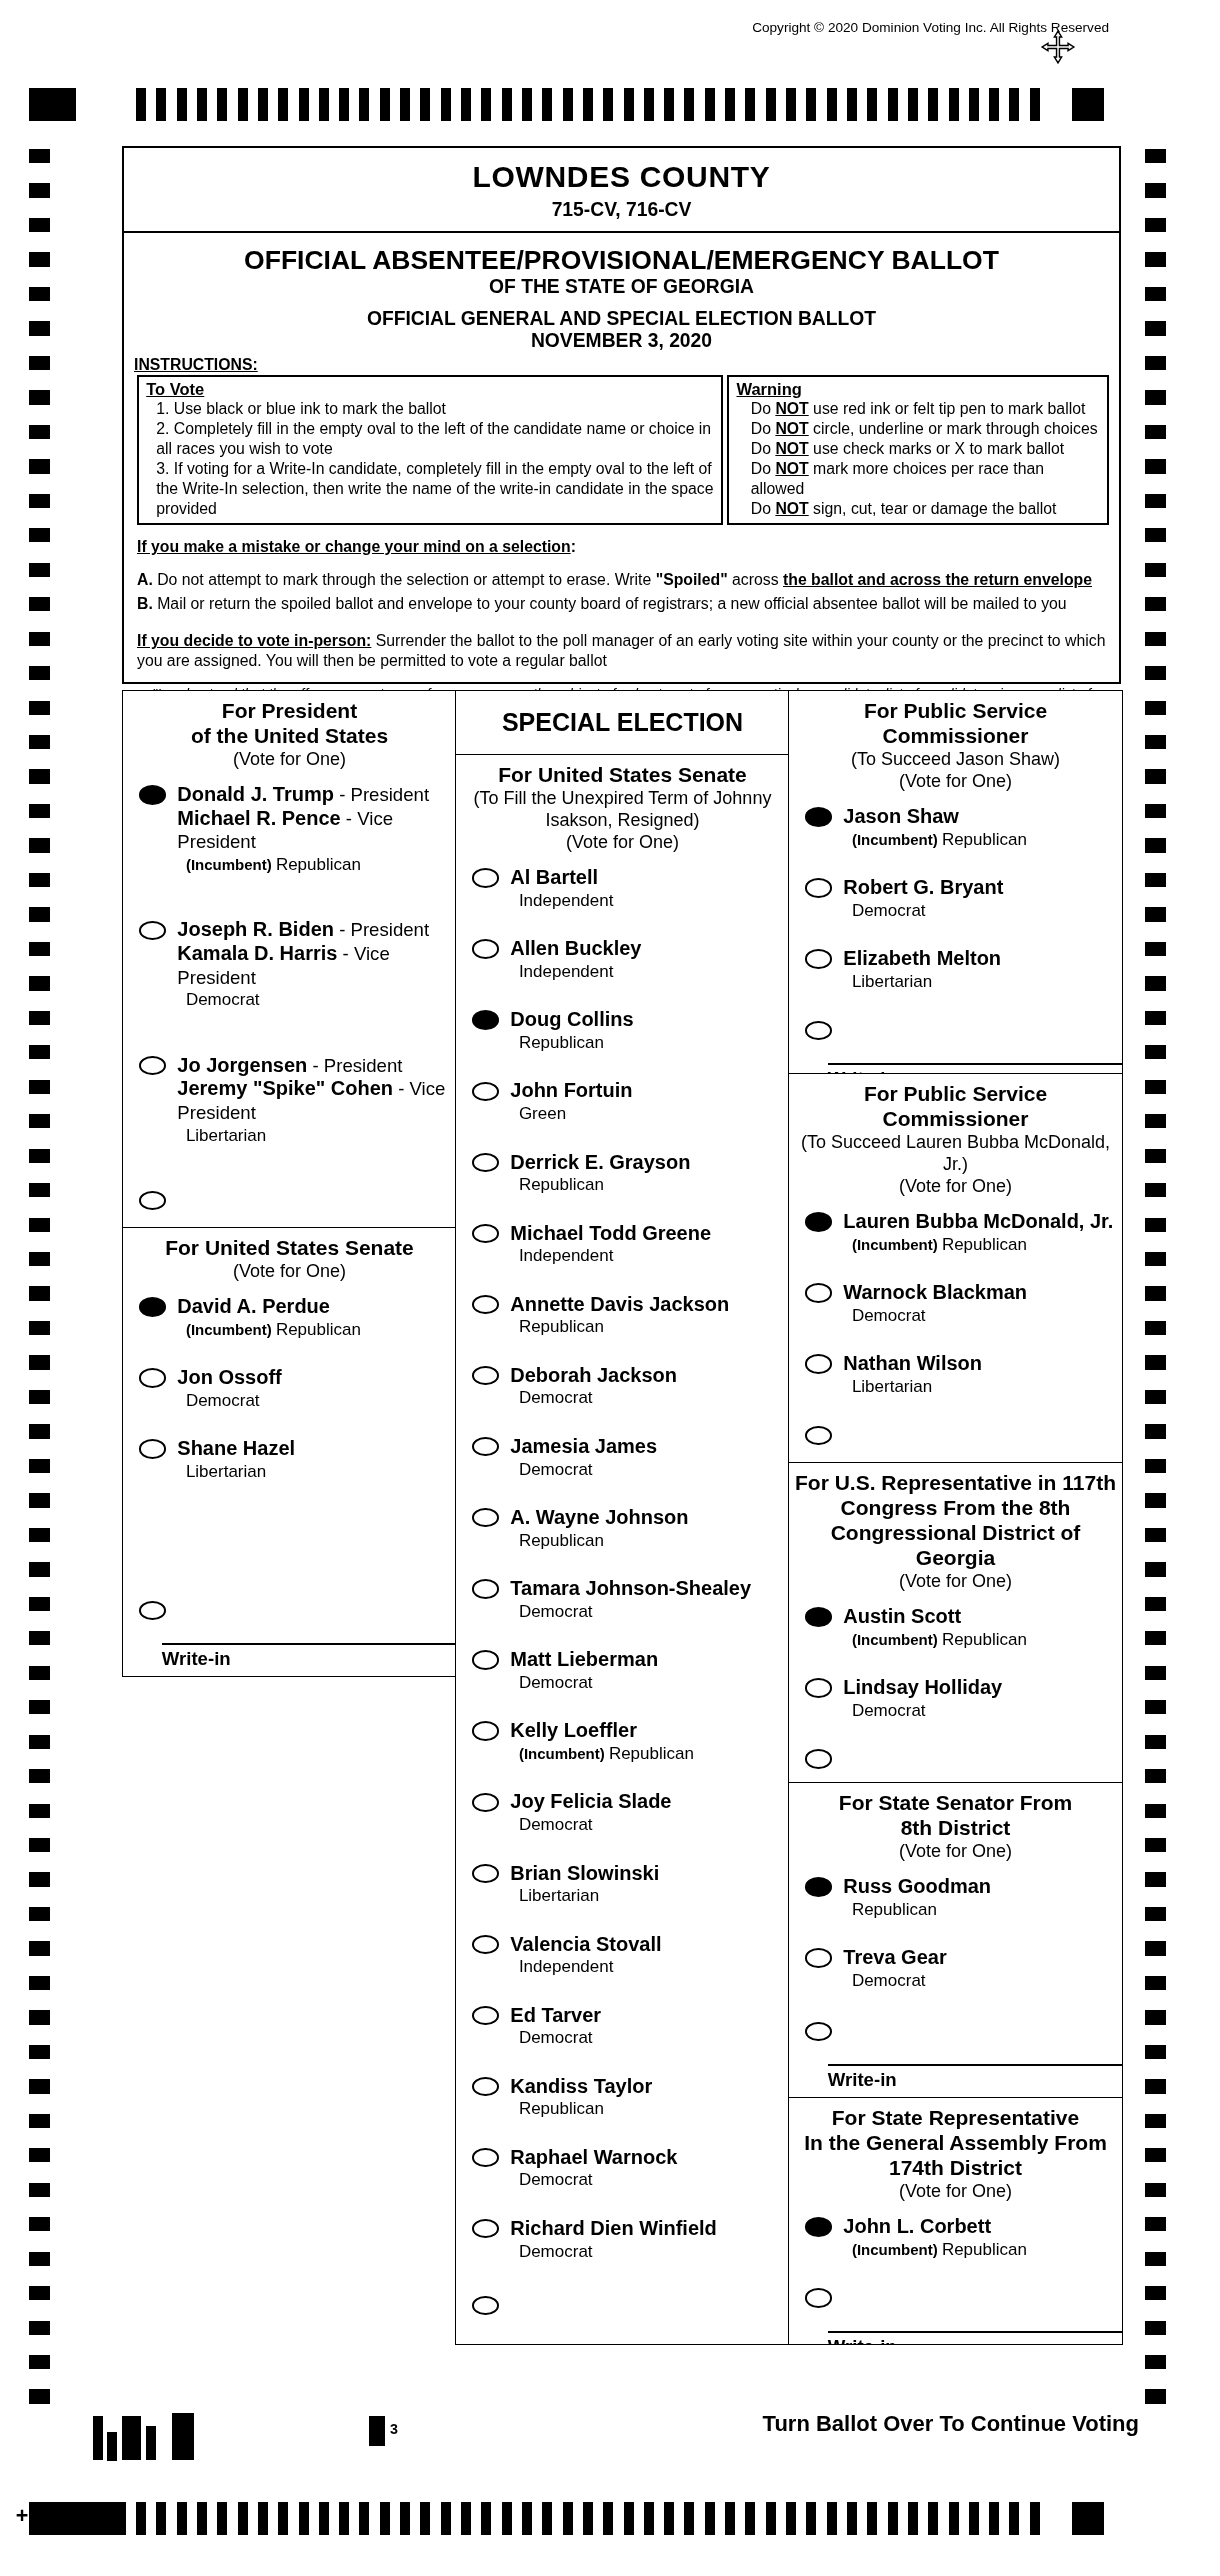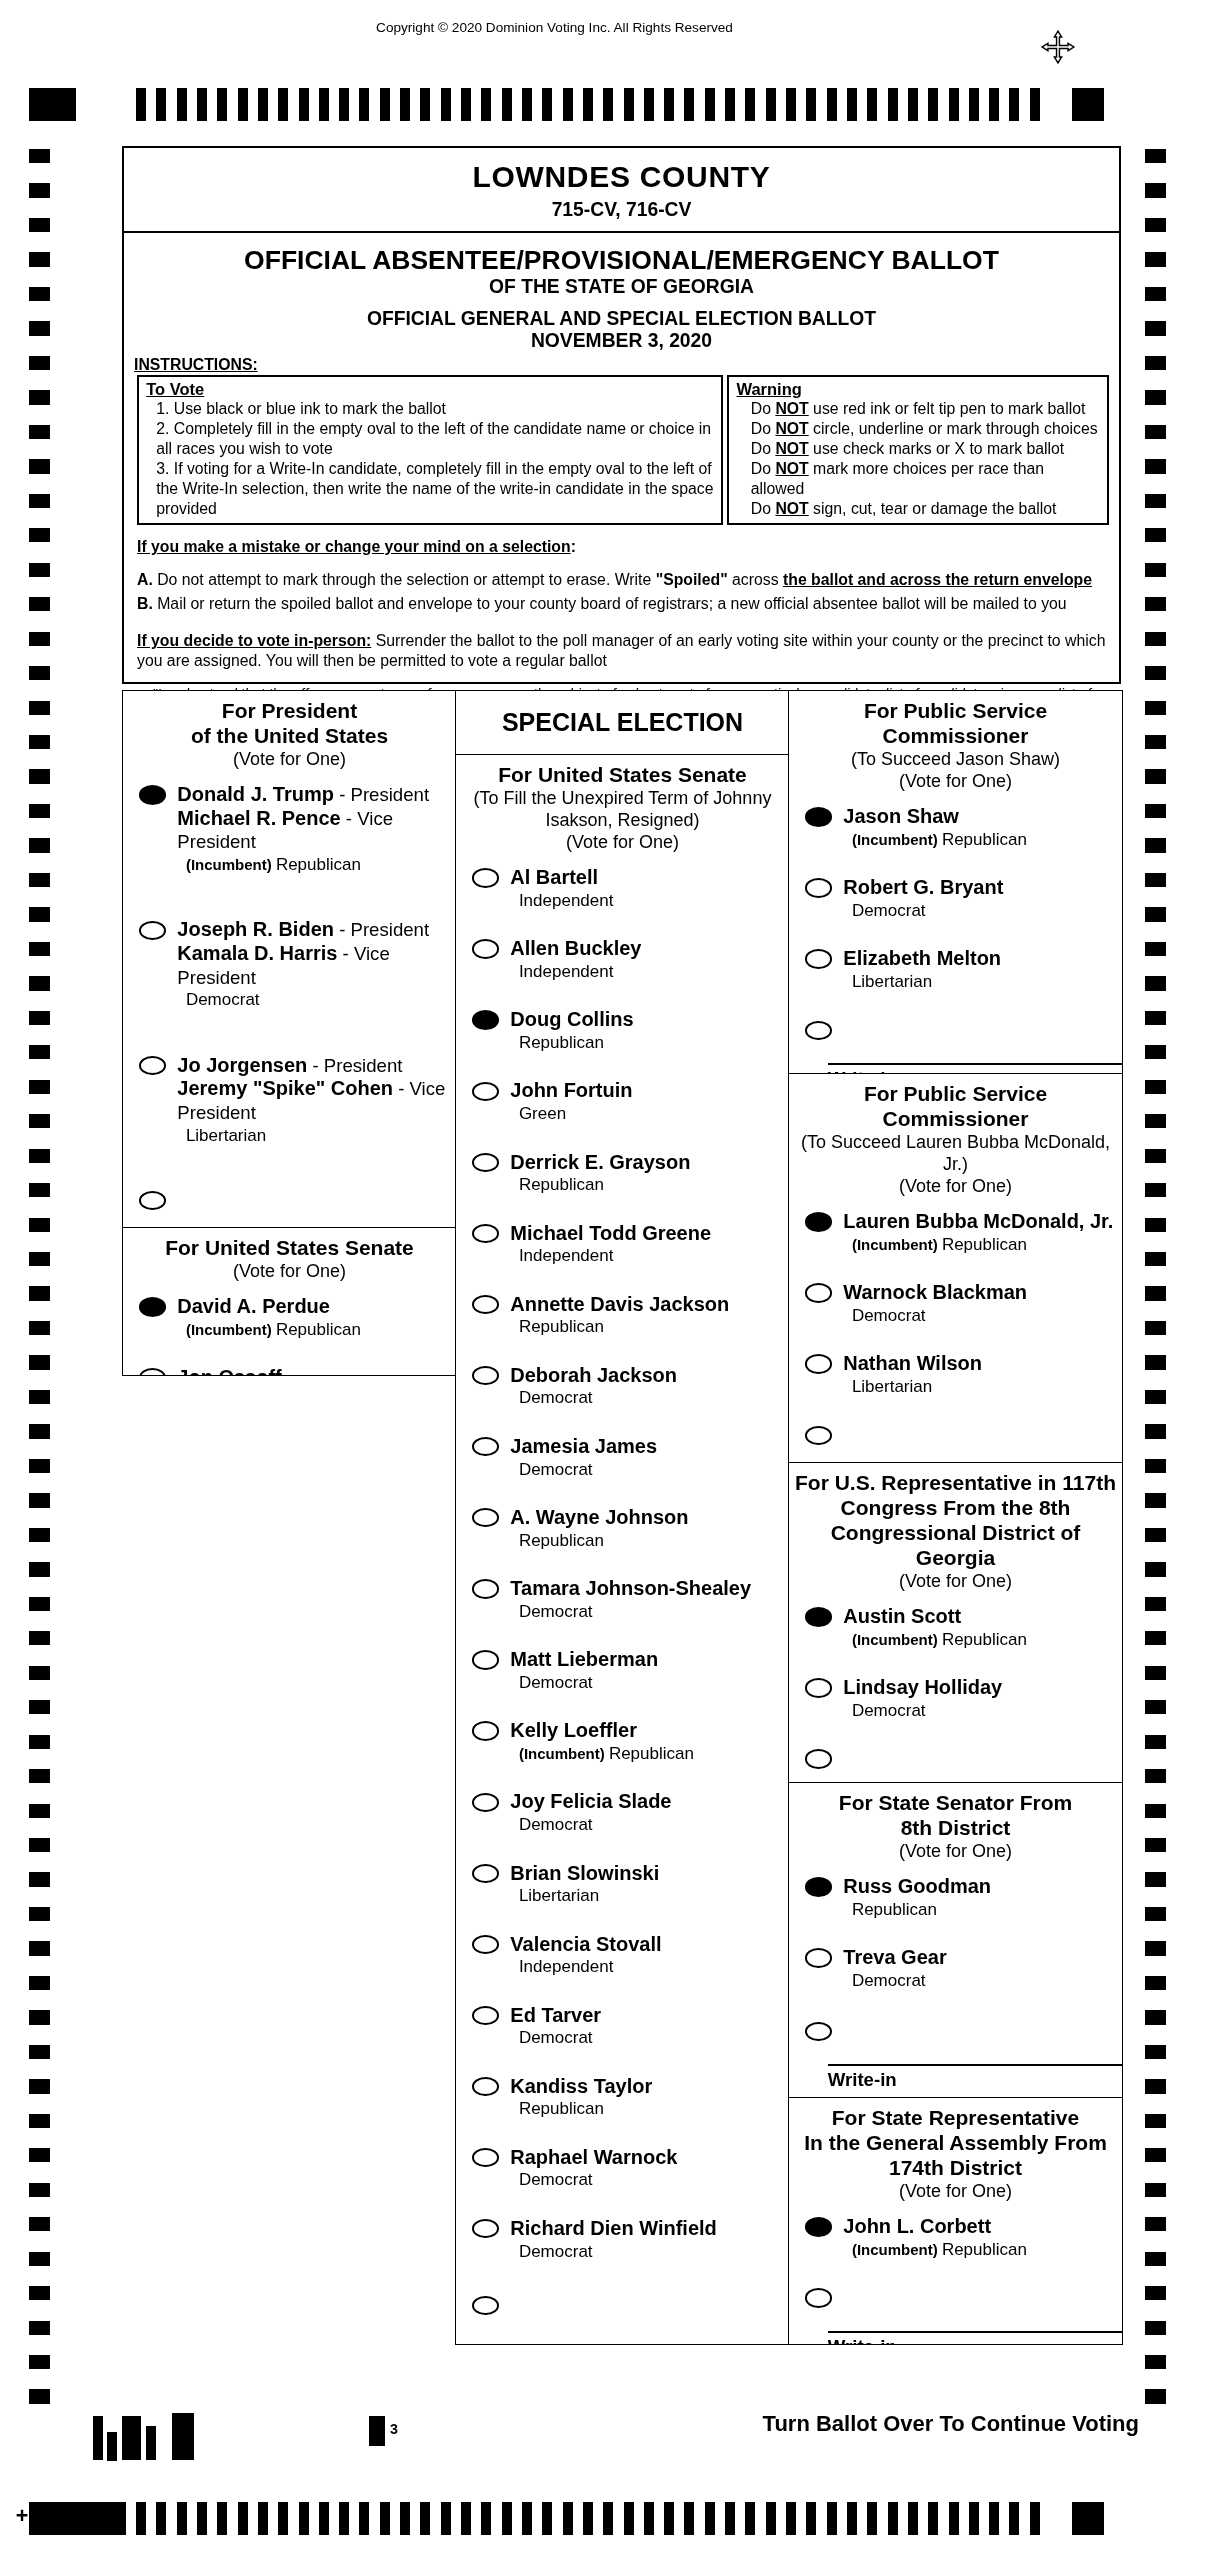--- a/index.html
+++ b/index.html
@@ -1,21 +1,21 @@
 <!DOCTYPE html>
 <html style="font-size:11.5px"><head>
 <meta charset="utf-8">
 <style>
   html,body{margin:0;padding:0;background:#fff;}
   body{width:1221px;height:2576px;position:relative;font-family:"Liberation Sans",sans-serif;color:#000;overflow:hidden;}
   .b{font-weight:bold;}
   .u{text-decoration:underline;}
   .page{position:absolute;inset:0;}
 
-  .copyright{position:absolute;top:20px;left:0;width:1109px;text-align:center;font-size:13.6px;}
+  .copyright{position:absolute;top:20px;left:0;width:1109px;text-align:right;font-size:13.6px;}
 
   .regmark{position:absolute;top:29px;left:1040px;}
 
   .tblock{position:absolute;background:#000;}
   .timing-row{position:absolute;left:136px;width:904px;height:33px;display:flex;justify-content:space-between;}
   .timing-row .bar{width:10px;height:33px;background:#000;}
   .timing-col{position:absolute;top:149px;width:21px;height:2255px;display:flex;flex-direction:column;justify-content:space-between;}
   .timing-col .mark{width:21px;height:14.3px;background:#000;}
 
   .header-box{position:absolute;top:146px;left:122px;width:999px;height:538px;border:2.1px solid #000;box-sizing:border-box;}
@@ -34,21 +34,21 @@
   .inst-item{margin-left:10px;}
   .warning-box .inst-item{margin-left:14.3px;}
   .mistake-heading{font-size:15.8px;margin:13px 0 12px 13px;}
   .mline{font-size:15.8px;line-height:23.6px;margin-left:13px;}
   .mline.gap{margin-top:8.6px;}
   .inperson{font-size:15.8px;line-height:20px;margin:15.8px 13px 0 13px;}
   .fraud{font-size:14.3px;font-style:italic;text-align:center;margin:14.3px 8.6px 0 8.6px;line-height:18.6px;}
 
   .columns{position:absolute;top:690px;left:122px;width:1001px;height:1655px;}
   .colwrap{position:absolute;top:0;box-sizing:border-box;border:1.4px solid #000;display:flex;flex-direction:column;background:#fff;}
-  .col1{left:0;width:335px;height:686px;}
+  .col1{left:0;width:335px;height:987px;}
   .col2{left:333px;width:335px;height:1655px;}
   .col3{left:666px;width:335px;height:1655px;}
   .special-header{flex:0 0 64px;border-bottom:1.4px solid #000;display:flex;align-items:center;justify-content:center;font-size:25px;font-weight:bold;box-sizing:border-box;}
   .contest{box-sizing:border-box;padding-top:7.2px;display:flex;flex-direction:column;overflow:hidden;}
   .contest.cb{border-bottom:1.4px solid #000;}
   .c-title{font-weight:bold;font-size:21px;line-height:25px;text-align:center;padding:0 4.3px;}
   .c-sub{font-size:18px;line-height:22px;text-align:center;padding:0 5.7px;}
   .c-votefor{font-size:18px;line-height:22px;text-align:center;margin-bottom:13px;}
   .candidate{display:flex;align-items:flex-start;padding-left:15.8px;margin-bottom:26px;}
   .big-gap .candidate{margin-bottom:43px;}

